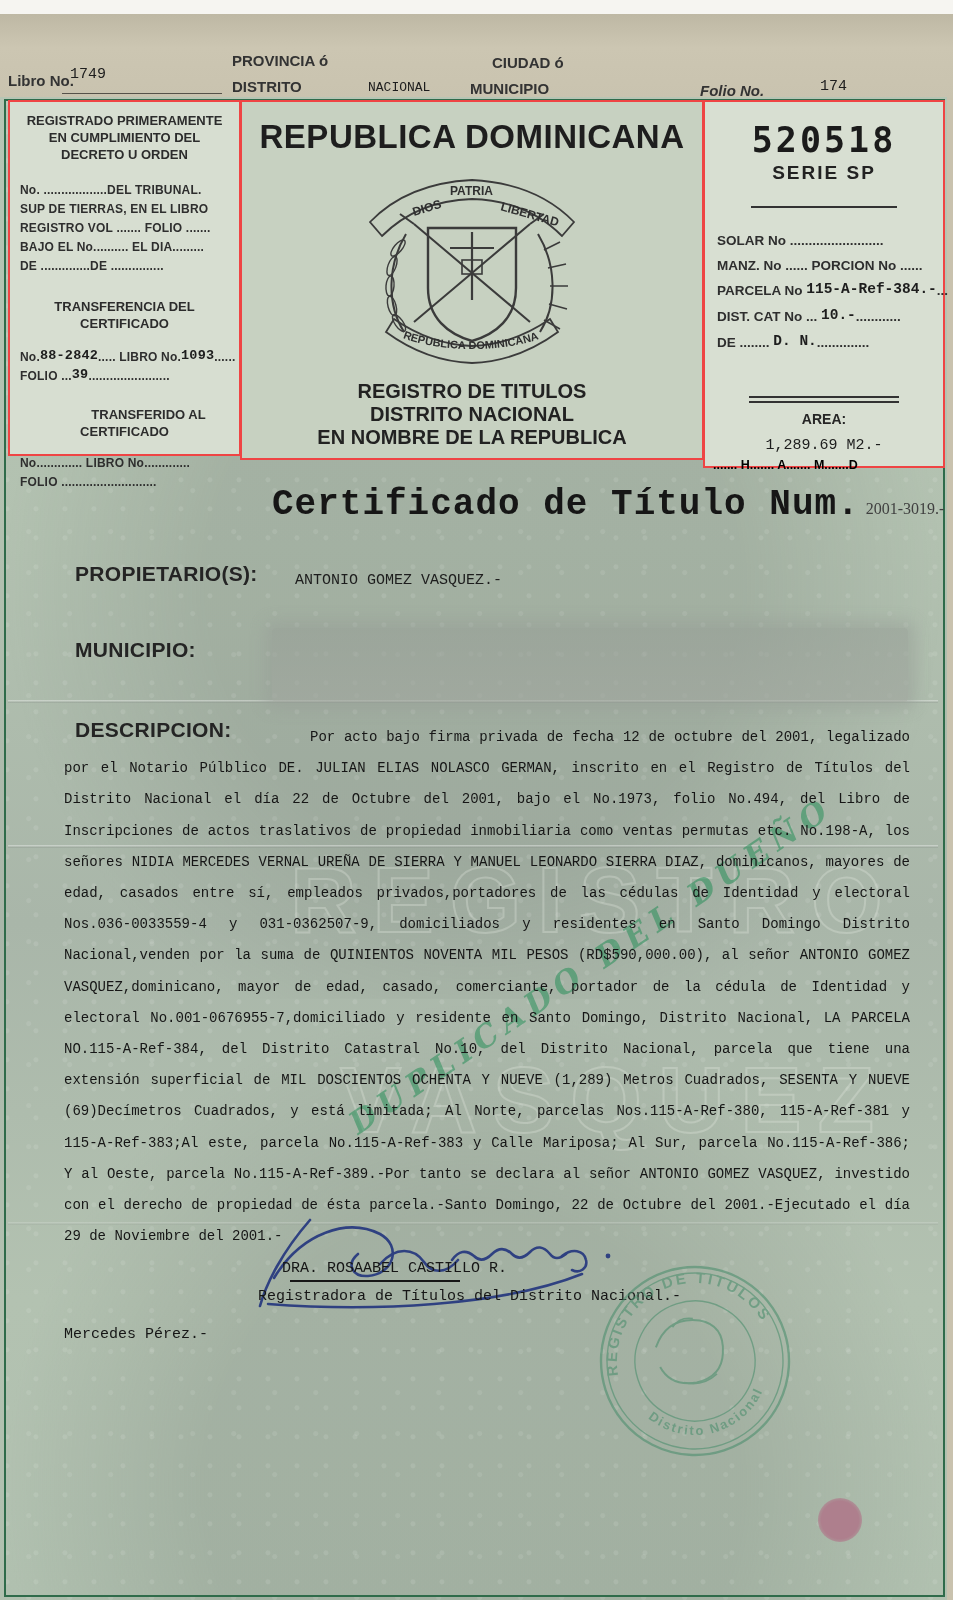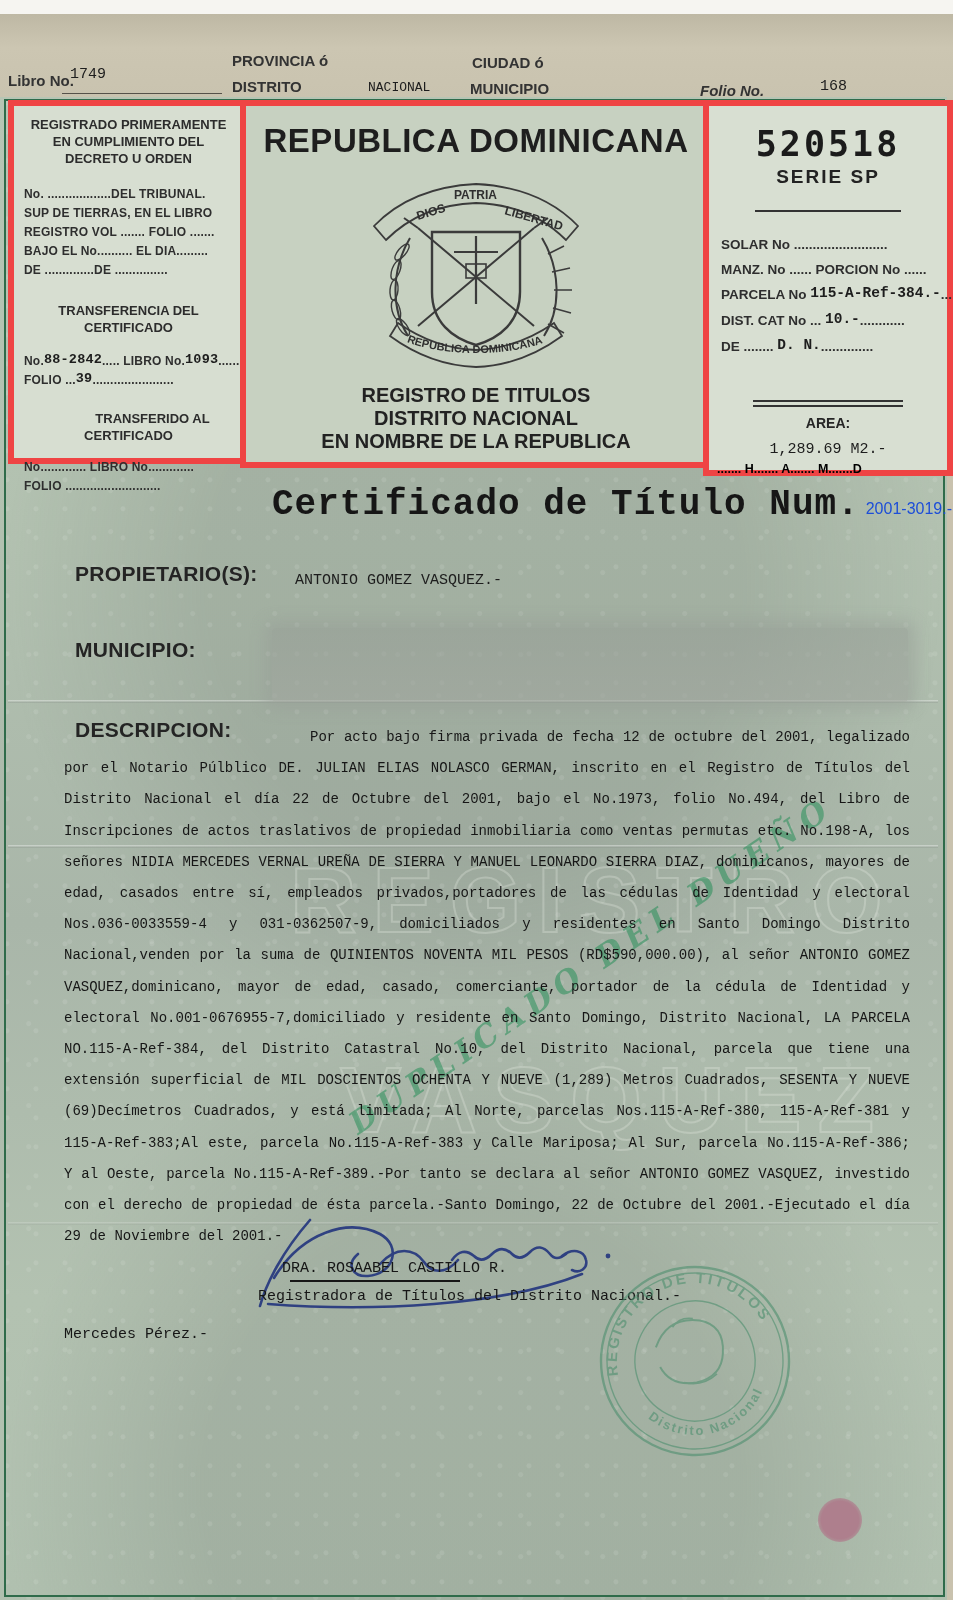--- a/index.html
+++ b/index.html
@@ -23,39 +23,39 @@
       linear-gradient(180deg,#b7c5b4 0%,#b2c1b0 30%,#a9b6a9 55%,#b3c2b1 80%,#b0c0af 100%);
     background-size:29px 29px, 41px 41px, 100% 60%, 100% 100%;
   }
   #outer-frame{left:4px;top:99px;width:937px;height:1494px;border:2px solid #2f6b4a;}
   .crease{left:8px;width:930px;height:3px;background:linear-gradient(180deg,rgba(255,255,255,.45),rgba(90,100,92,.25));}
   
   .hdr-label{font-size:15px;font-weight:600;color:#333;}
   .typed{font-family:"Liberation Mono","DejaVu Sans Mono",monospace;color:#1d1d1d;}
   .uline{border-bottom:1.5px solid #55524a;height:1px;}
   
-  .hbox{border:6px solid #ef4444;}
+  .hbox{border:2px solid #ef4444;}
   #left-box{left:8px;top:100px;width:229px;height:352px;background:#d7ded1;}
   #center-box{left:240px;top:100px;width:460px;height:356px;background:#c7d1c1;}
   #right-box{left:703px;top:100px;width:238px;height:364px;background:#d8dfd2;}
   .lb-title{font-size:13px;font-weight:700;text-align:center;line-height:17px;color:#2c2c2c;}
   .lb-line{font-size:12px;font-weight:600;color:#2e2e2e;letter-spacing:.2px;line-height:19px;white-space:nowrap;}
   .lb-line .typed{font-size:13.5px;display:inline-block;transform:translateY(-2px);}
   .rb-line{font-size:13.5px;font-weight:600;color:#2e2e2e;line-height:25px;white-space:nowrap;}
   .rb-line .typed{font-size:14.5px;display:inline-block;transform:translateY(-2px);}
   #country-title{font-size:33px;font-weight:800;letter-spacing:.5px;color:#1e1e1e;white-space:nowrap;}
   .office-line{font-size:20px;font-weight:700;text-align:center;line-height:23px;color:#222;}
   #serial-number{font-family:"DejaVu Sans Mono",monospace;font-size:35px;font-weight:700;letter-spacing:3px;color:#1b1b1b;}
   #serie{font-size:19px;font-weight:700;letter-spacing:2px;color:#222;}
   .hr1{background:#333;height:2px;}
   .hr2{border-top:2px solid #333;border-bottom:2px solid #333;height:3px;}
   
   #cert-title{display:flex;align-items:baseline;gap:6px;}
   #cert-main{font-family:Liberation Mono, monospace;font-weight:700;font-size:36px;letter-spacing:1px;color:#161616;}
-  #cert-num{font-family:Liberation Sans, sans-serif;font-size:16px;color:#1d4ed8;}
+  #cert-num{font-family:Liberation Serif, serif;font-size:16px;color:#404040;}
   .sec-label{font-size:21px;font-weight:700;color:#242424;letter-spacing:.3px;}
   #owner-value{font-size:15px;}
   #municipio-blur{
     left:272px;top:628px;width:636px;height:74px;border-radius:4px;
     background:linear-gradient(180deg,rgba(150,158,150,.55),rgba(160,166,158,.65));
     box-shadow:0 0 14px 8px rgba(150,158,150,.45);
   }
   #description-text{
     left:64px;top:722px;width:846px;
     font-family:"Liberation Mono","DejaVu Sans Mono",monospace;
@@ -92,26 +92,26 @@
 
   <div class="abs hdr-label" style="left:8px;top:72px;">Libro No.</div>
   <span class="abs typed" style="left:70px;top:66px;font-size:15px;">1749</span>
   <div class="abs uline" style="left:62px;top:92px;width:160px;"></div>
 
   <div class="abs hdr-label" style="left:232px;top:52px;">PROVINCIA ó</div>
   <div class="abs hdr-label" style="left:232px;top:78px;">DISTRITO</div>
   <span class="abs typed" style="left:368px;top:80px;font-size:13px;">NACIONAL</span>
   <div class="abs uline" style="left:318px;top:96px;width:140px;"></div>
 
-  <div class="abs hdr-label" style="left:472px;top:54px;">CIUDAD ó</div>
+  <div class="abs hdr-label" style="left:492px;top:54px;">CIUDAD ó</div>
   <div class="abs hdr-label" style="left:470px;top:80px;">MUNICIPIO</div>
   <div class="abs uline" style="left:564px;top:96px;width:128px;"></div>
 
   <div class="abs hdr-label" style="left:700px;top:82px;font-style:italic;">Folio No.</div>
-  <span class="abs typed" style="left:820px;top:78px;font-size:15px;">168</span>
+  <span class="abs typed" style="left:820px;top:78px;font-size:15px;">174</span>
   <div class="abs uline" style="left:760px;top:99px;width:186px;"></div>
 
   <div class="abs" id="green-paper"></div>
   <div class="abs" id="outer-frame"></div>
   <div class="abs crease" style="top:700px;"></div>
   <div class="abs crease" style="top:845px;"></div>
   <div class="abs crease" style="top:1222px;opacity:.5;"></div>
 
   <div class="abs wm-word" style="left:290px;top:848px;">REGISTRO</div>
   <div class="abs wm-word" style="left:340px;top:1048px;">VASQUEZ</div>

